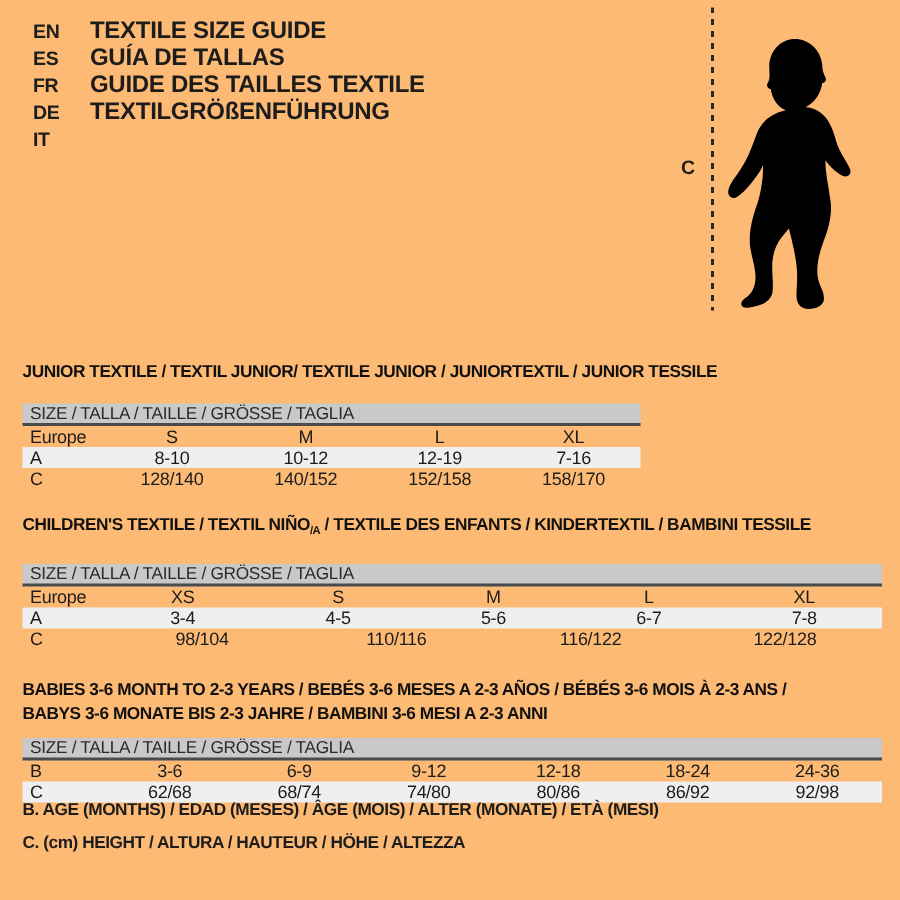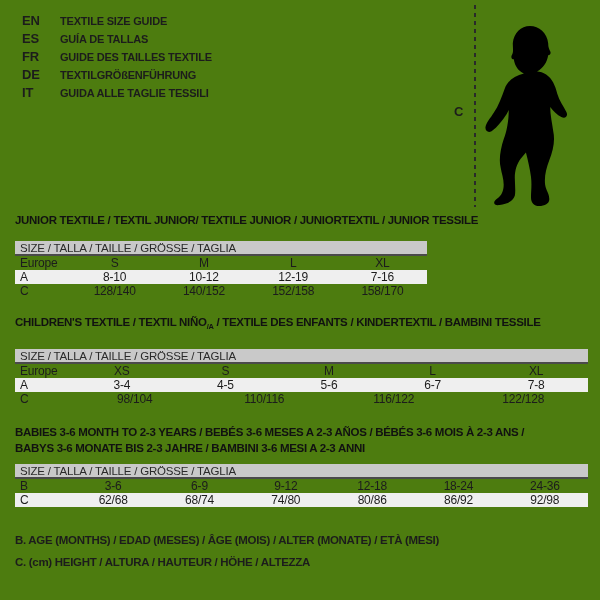--- a/index.html
+++ b/index.html
@@ -6,47 +6,47 @@
     --text:#1c1c1c;
     --bar-gray:#c9c9c9;
     --row-shade:#efefef;
     --bar-border:#4a4a4a;
   }
   *{margin:0;padding:0;box-sizing:border-box;}
   html,body{background:#ffffff;}
   .page{
     position:relative;
     width:600px;height:600px;
-    background:#4d7c0f;
+    background:#fdba74;
     font-family:"Liberation Sans",sans-serif;
     color:var(--text,#1c1c1c);
     overflow:hidden;
   }
 
   
   .lang-block{position:absolute;top:12px;left:22px;}
   .lang-row{display:flex;line-height:18px;}
   .lang-code{width:38px;font-size:13px;font-weight:700;letter-spacing:-0.2px;}
-  .lang-title{font-size:11px;font-weight:700;letter-spacing:-0.2px;white-space:nowrap;}
+  .lang-title{font-size:16px;font-weight:700;letter-spacing:-0.2px;white-space:nowrap;}
 
   
   .figure{position:absolute;top:0;left:440px;width:160px;height:212px;}
   .measure-line{
     position:absolute;left:34px;top:5px;width:2px;height:202px;
     background:repeating-linear-gradient(to bottom,#2a2a2a 0 4px,transparent 4px 8px);
   }
   .measure-label{
     position:absolute;left:14px;top:104px;
     font-size:13px;font-weight:700;
   }
   .baby{position:absolute;left:45px;top:26px;width:95px;height:182px;}
   .baby path{fill:#000000;}
 
   
-  .section{position:absolute;left:15px;}
+  .section{position:absolute;left:15px;margin-top:28px;}
   .sec-junior{top:214px;width:412px;}
   .sec-children{top:316px;width:573px;}
   .sec-babies{top:424px;width:573px;}
 
   .sec-heading{
     font-size:11.5px;font-weight:700;letter-spacing:-0.3px;
     white-space:nowrap;color:#111;
   }
   .sec-junior .sec-heading{margin-bottom:15px;}
   .sec-children .sec-heading{margin-bottom:18px;}
@@ -86,21 +86,20 @@
     <div class="lang-row">
       <span class="lang-code">FR</span>
       <span class="lang-title">GUIDE DES TAILLES TEXTILE</span>
     </div>
     <div class="lang-row">
       <span class="lang-code">DE</span>
       <span class="lang-title">TEXTILGRÖßENFÜHRUNG</span>
     </div>
     <div class="lang-row">
       <span class="lang-code">IT</span>
-      <span class="lang-title">GUIDA ALLE TAGLIE TESSILI</span>
     </div>
   </div>
 
   <div class="figure">
     <div class="measure-line"></div>
     <span class="measure-label">C</span>
     <svg class="baby" viewBox="0 0 93 180" aria-hidden="true">
       <path d="M44,0 C35,0 28,7 27,17 C27,22 28,26 26,29 C25,31 26,33 28,33
                C29,40 33,45 38,47 C29,49 22,54 19,62 C16,70 13,79 8,86
                C5,91 1,95 0,100 C-0.5,104 3,106 6,104 C12,100 17,93 21,87

